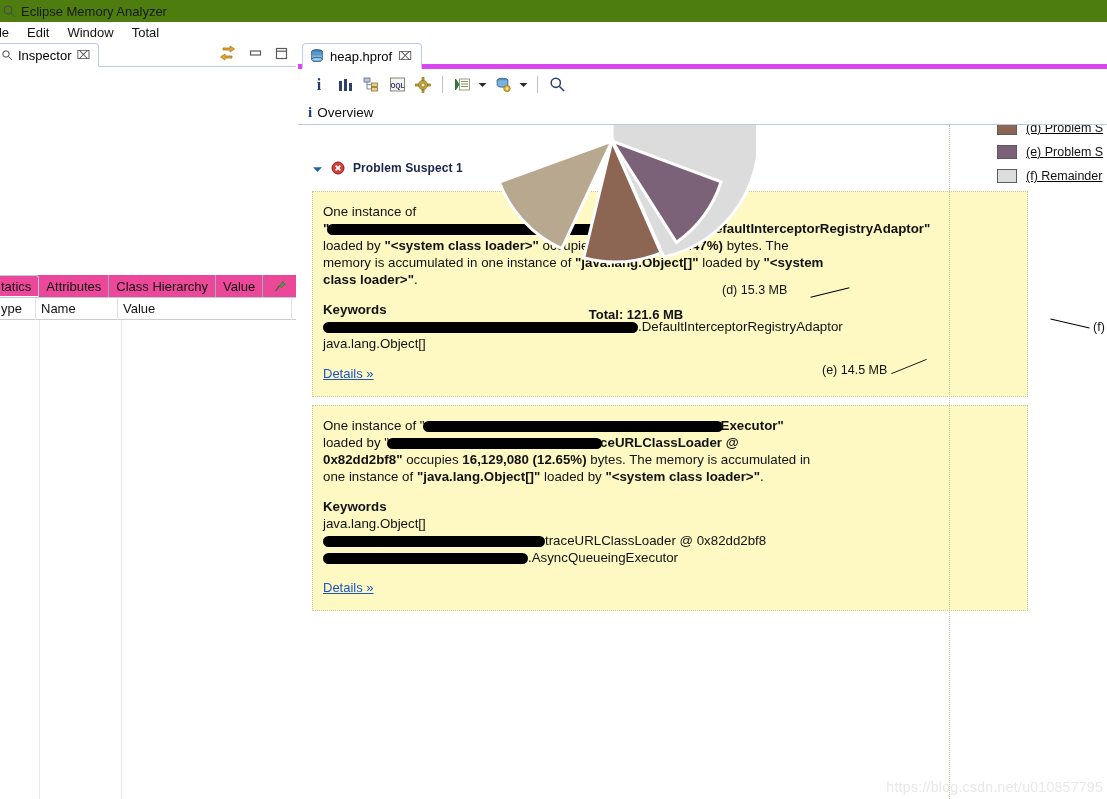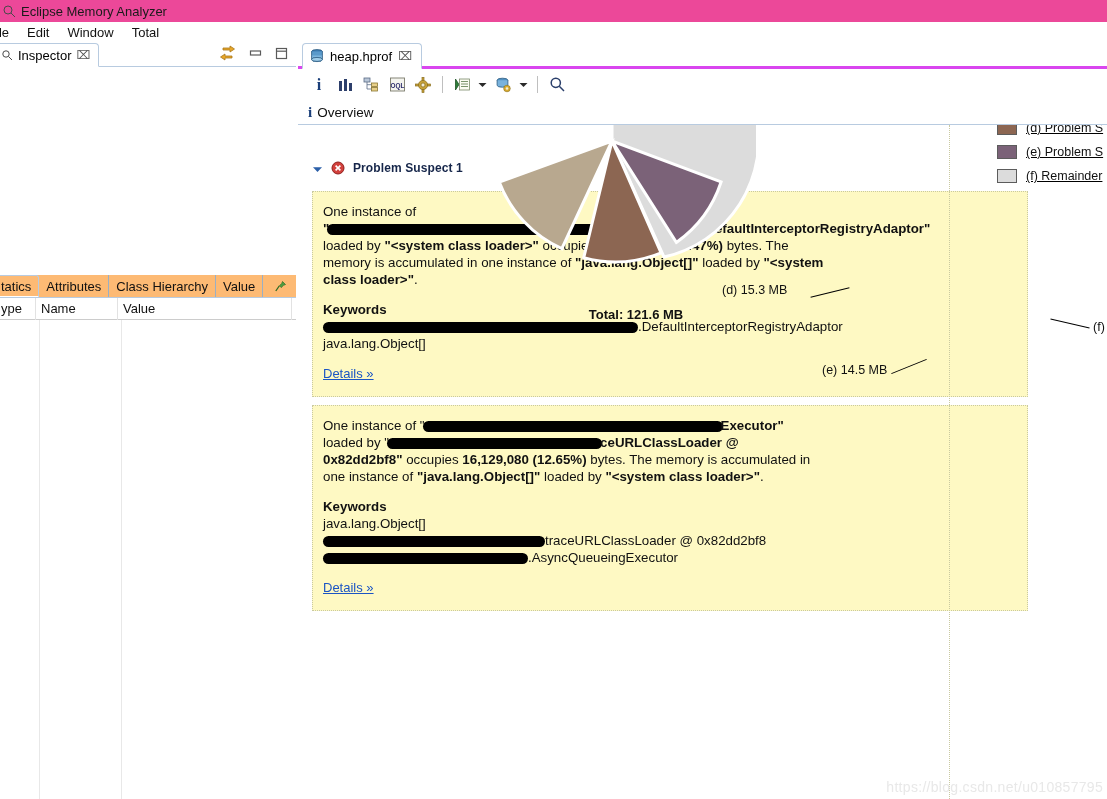--- a/index.html
+++ b/index.html
@@ -11,21 +11,21 @@
     font-family: "Liberation Sans", sans-serif;
     font-size: 13px;
     color: #000000;
   }
   #root { position: relative; width: 1107px; height: 799px; background: #fff; }
 
   
   .titlebar {
     position: absolute; left: 0; top: 0; width: 1107px; height: 22px;
     display: flex; align-items: center; gap: 5px; padding-left: 2px;
-    background: #ec4899;
+    background: #4d7c0f;
   }
   .titlebar .wtitle { font-size: 13px; color: #1a1a1a; }
 
   
   .menubar {
     position: absolute; left: 0; top: 22px; width: 1107px; height: 21px;
     display: flex; align-items: center;
     background: #ffffff;
   }
   .menubar .mi {
@@ -57,21 +57,21 @@
     position: absolute; right: 8px; top: 2px;
     display: flex; align-items: center; gap: 13px;
   }
   .insp-body {
     position: absolute; left: 0; top: 24px; width: 296px; height: 208px;
     background: #fff;
   }
   .insp-subtabs {
     position: absolute; left: 0; top: 232px; width: 296px; height: 23px;
     display: flex; align-items: stretch;
-    background: #fdba74;
+    background: #ec4899;
     border-bottom: 1px solid #b8cbe0;
   }
   .subtab {
     display: flex; align-items: center; padding: 0 7px;
     font-size: 13px; color: #111;
     border-right: 1px solid #9aafc4;
     white-space: nowrap;
   }
   .subtab.active {
     border: 1px solid #b8cbe0; border-bottom: 1px solid #fff;
@@ -100,21 +100,21 @@
     position: absolute; top: 277px; bottom: 0; width: 1px; background: #e8e8e8;
   }
 
   
   .editor {
     position: absolute; left: 298px; top: 43px; width: 809px; height: 756px;
     background: #ffffff;
   }
   .ed-tabrow {
     position: absolute; left: 0; top: 0; width: 809px; height: 26px;
-    border-bottom: 3px solid #d946ef;
+    border-bottom: 5px solid #d946ef;
   }
   .ed-tab {
     position: absolute; left: 4px; top: 0; height: 26px;
     display: flex; align-items: center; gap: 6px; padding: 0 9px 0 7px;
     background: #fff;
     border: 1px solid #b8cbe0; border-bottom: 1px solid #fff;
     border-top-left-radius: 4px; border-top-right-radius: 4px;
     font-size: 13px;
   }
   .ed-toolbar {

